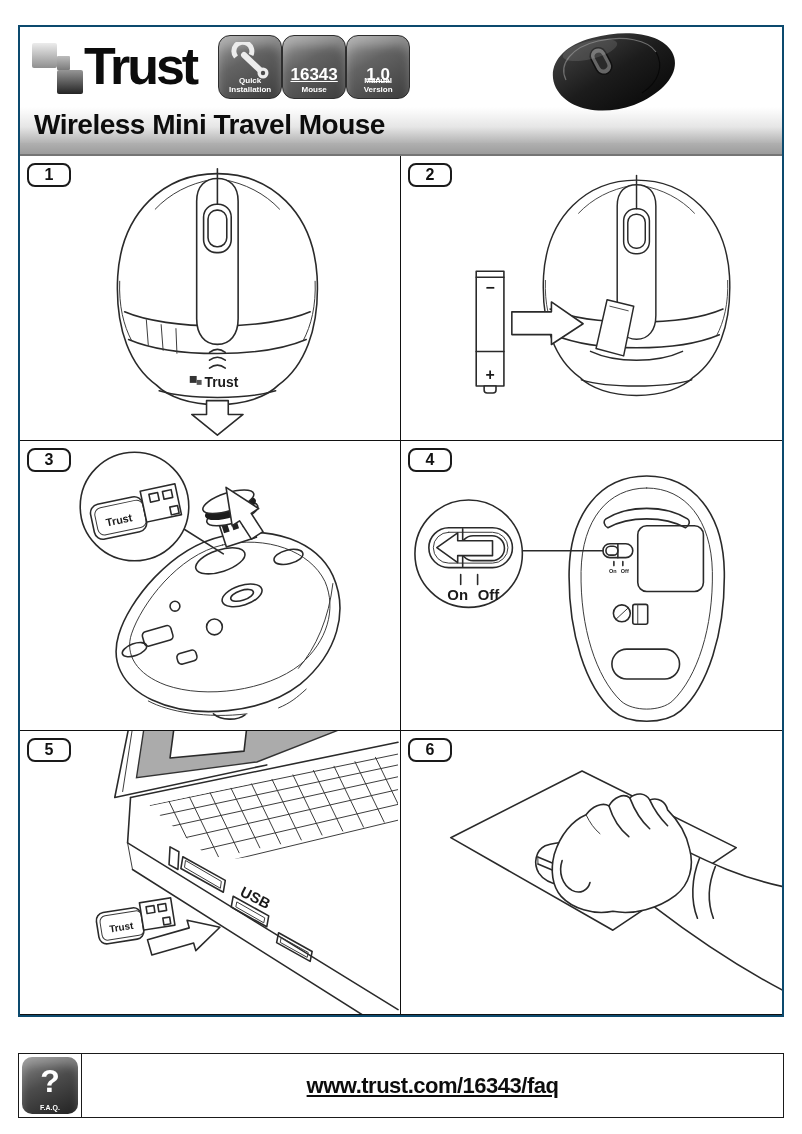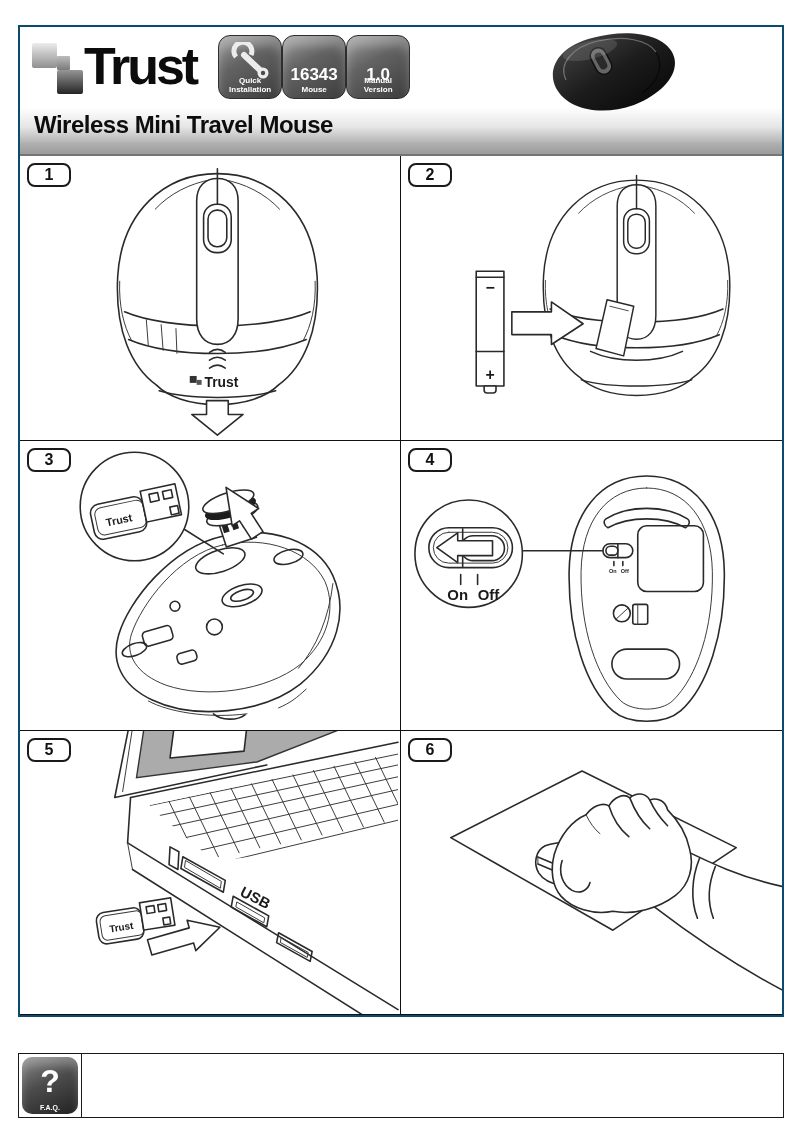--- a/index.html
+++ b/index.html
@@ -8,26 +8,26 @@
   .main-box{border:2px solid #0c4a6e;background:#fff;}
   
   .logo-row{position:relative;height:80px;background:#fff;display:flex;align-items:flex-start;}
   .trust-logo{display:flex;align-items:center;margin:8px 0 0 10px;}
   .logo-text{font-weight:900;font-size:52px;letter-spacing:-3px;color:#0c0c0c;margin-left:-4px;line-height:62px;}
   .badges{display:flex;margin:8px 0 0 22px;}
   .badge{width:62px;height:62px;border-radius:12px;border:1px solid #2e2e2e;
     background:linear-gradient(150deg,#9d9d9d 0%,#636363 40%,#3d3d3d 100%);
     position:relative;display:flex;flex-direction:column;align-items:center;justify-content:flex-end;
     box-shadow:inset 0 10px 10px rgba(255,255,255,.25);}
-  .badge .bval{color:#fff;font-weight:bold;font-size:17px;line-height:18px;margin-bottom:14px;}
+  .badge .bval{color:#fff;font-weight:bold;font-size:17px;line-height:18px;margin-bottom:14px;text-decoration:underline;}
   .badge .blab{position:absolute;bottom:4px;left:2px;right:2px;color:#fff;font-weight:bold;font-size:8px;line-height:9px;text-align:center;}
   .badge svg{position:absolute;top:6px;left:10px;}
   .product-photo{position:absolute;right:94px;top:3px;width:150px;height:88px;}
   .title-bar{height:36px;background:linear-gradient(180deg,#ffffff 0%,#e6e6e6 55%,#b3b3b3 100%);display:flex;align-items:center;}
-  .title-bar h1{margin:0 0 0 14px;font-size:24px;font-weight:800;color:#0d0d0d;letter-spacing:-0.5px;}
+  .title-bar h1{margin:0 0 0 14px;font-size:28px;font-weight:800;color:#0d0d0d;letter-spacing:-0.5px;}
   .gray-band{height:11px;background:linear-gradient(#b0b0b0,#9c9c9c);border-bottom:2px solid #757575;}
   
   .grid{display:grid;grid-template-columns:1fr 1fr;grid-template-rows:285px 290px 283px;border-bottom:1.5px solid #111;}
   .panel{position:relative;background:#fff;overflow:hidden;}
   .panel.cleft{border-right:1.5px solid #111;}
   .panel.rtop{border-bottom:1.5px solid #111;}
   .panel svg{position:absolute;inset:0;width:100%;height:100%;}
   .pnum{position:absolute;left:7px;top:7px;min-width:24px;padding:1px 8px;background:#fff;border:2px solid #1a1a1a;
     border-radius:8px;font-weight:bold;font-size:16px;text-align:center;color:#111;z-index:2;}
   
@@ -321,14 +321,17 @@
     </div>
   </div>
 
   <div class="footer">
     <div class="faq-cell">
       <div class="faq-tile">
         <span class="q">?</span>
         <span class="faq">F.A.Q.</span>
       </div>
     </div>
+    <div class="url-cell">
+      <a href="#">www.trust.com/16343/faq</a>
+    </div>
   </div>
 </div>
 
 </body></html>

